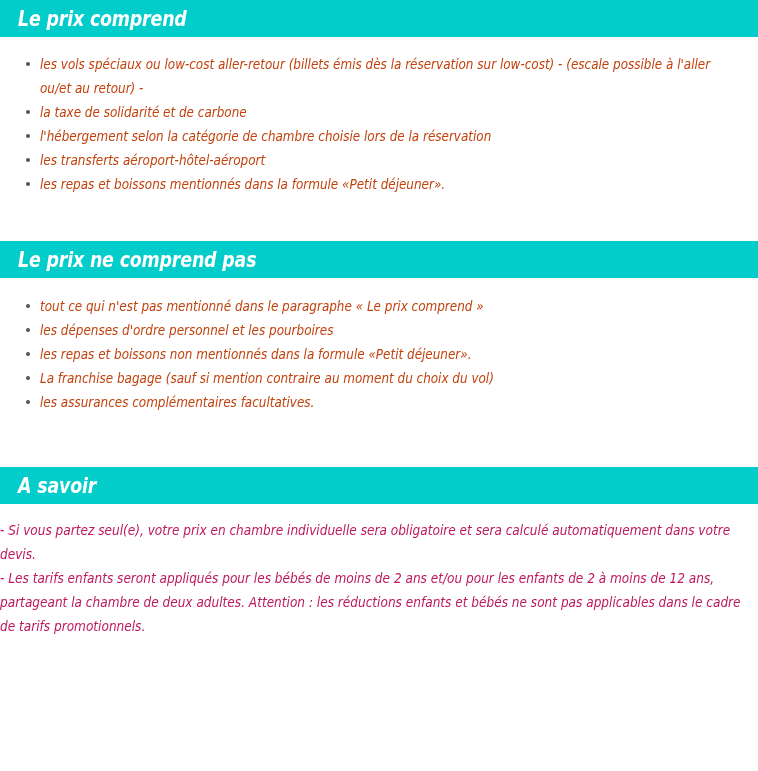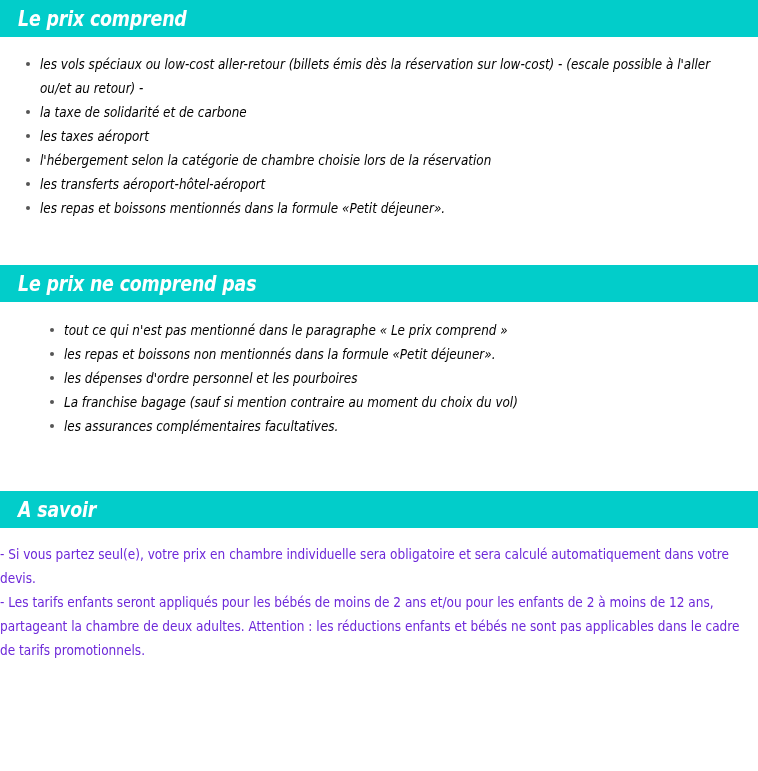--- a/index.html
+++ b/index.html
@@ -47,21 +47,21 @@
     padding: 0;
     margin: 0;
   }
   ul.items {
     list-style: none;
     margin: 0;
     padding: 0;
   }
   ul.items li.item {
     position: relative;
-    color: #000000;
+    color: #c2410c;
     font-style: italic;
     font-size: 14.5px;
     line-height: 24px;
     padding-left: 40px;
     padding-right: 20px;
     margin: 0;
     font-stretch: condensed;
   }
   ul.items li.item .bullet {
     position: absolute;
@@ -80,62 +80,59 @@
   }
   li.item.gap-before {
     margin-top: 18px;
   }
 
   
   .para-block {
     padding: 0 6px 0 0;
   }
   .para-block p.para {
-    color: #6d28d9;
+    color: #be185d;
+    font-style: italic;
     font-size: 14.5px;
     line-height: 24px;
     margin: 0;
     padding: 0;
     font-stretch: condensed;
   }
   .para-block p.para .txt {
     display: inline-block;
     transform: scaleX(0.93);
     transform-origin: left top;
     width: 107.5%;
   }
 
   
   .sec1-body { padding-top: 15px; }
   .spacer-1 { height: 45px; }
-  .sec2-body { padding-top: 16px; padding-left: 24px; }
+  .sec2-body { padding-top: 16px; }
   .spacer-2 { height: 53px; }
   .sec3-body { padding-top: 14px; }
 </style>
 </head>
 <body>
 
 <div class="page">
 
   <div class="section-bar">
     <span class="section-title">Le prix comprend</span>
   </div>
   <div class="section-body sec1-body">
     <ul class="items">
       <li class="item">
         <span class="bullet"></span>
         <span class="txt">les vols spéciaux ou low-cost aller-retour (billets émis dès la réservation sur low-cost) - (escale possible à l'aller ou/et au retour) -</span>
       </li>
       <li class="item">
         <span class="bullet"></span>
         <span class="txt">la taxe de solidarité et de carbone</span>
-      </li>
-      <li class="item">
-        <span class="bullet"></span>
-        <span class="txt">les taxes aéroport</span>
       </li>
       <li class="item">
         <span class="bullet"></span>
         <span class="txt">l'hébergement selon la catégorie de chambre choisie lors de la réservation</span>
       </li>
       <li class="item">
         <span class="bullet"></span>
         <span class="txt">les transferts aéroport-hôtel-aéroport</span>
       </li>
       <li class="item">
@@ -149,27 +146,27 @@
 
   <div class="section-bar">
     <span class="section-title">Le prix ne comprend pas</span>
   </div>
   <div class="section-body sec2-body">
     <ul class="items">
       <li class="item">
         <span class="bullet"></span>
         <span class="txt">tout ce qui n'est pas mentionné dans le paragraphe « Le prix comprend »</span>
       </li>
+      <li class="item">
+        <span class="bullet"></span>
+        <span class="txt">les dépenses d'ordre personnel et les pourboires</span>
+      </li>
       <li class="item gap-before">
         <span class="bullet"></span>
         <span class="txt">les repas et boissons non mentionnés dans la formule «Petit déjeuner».</span>
-      </li>
-      <li class="item">
-        <span class="bullet"></span>
-        <span class="txt">les dépenses d'ordre personnel et les pourboires</span>
       </li>
       <li class="item gap-before">
         <span class="bullet"></span>
         <span class="txt">La franchise bagage (sauf si mention contraire au moment du choix du vol)</span>
       </li>
       <li class="item">
         <span class="bullet"></span>
         <span class="txt">les assurances complémentaires facultatives.</span>
       </li>
     </ul>

